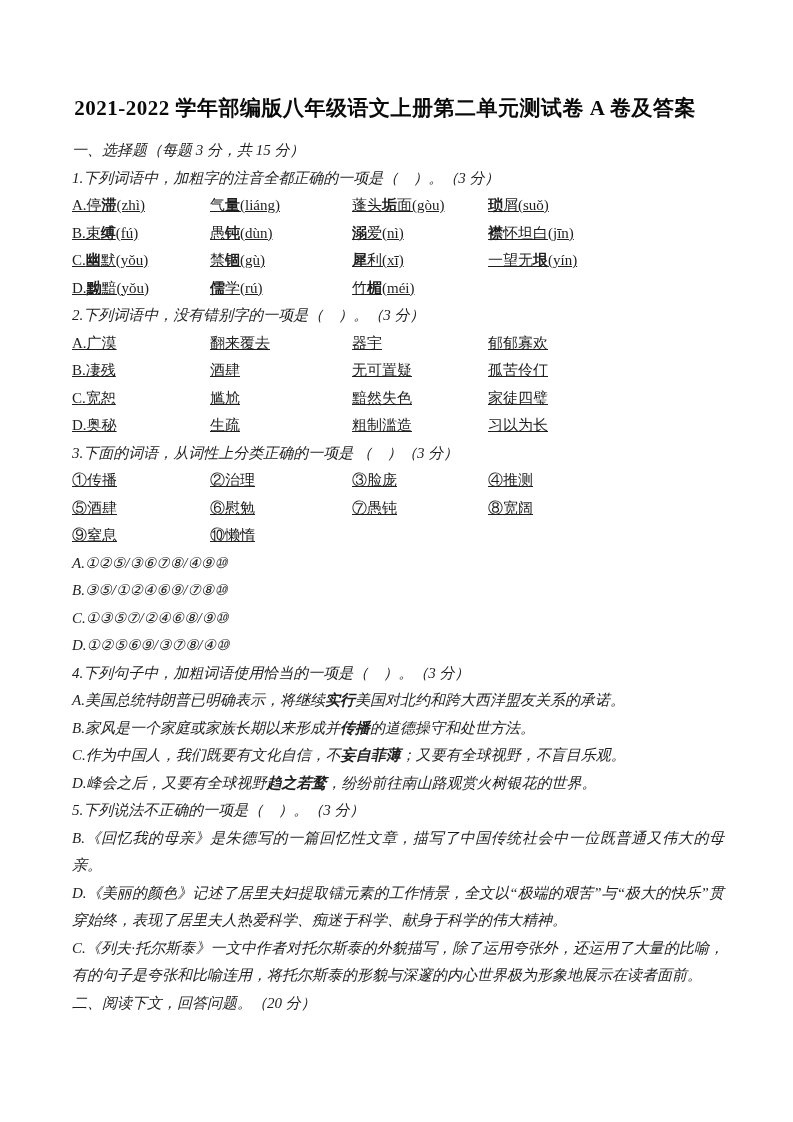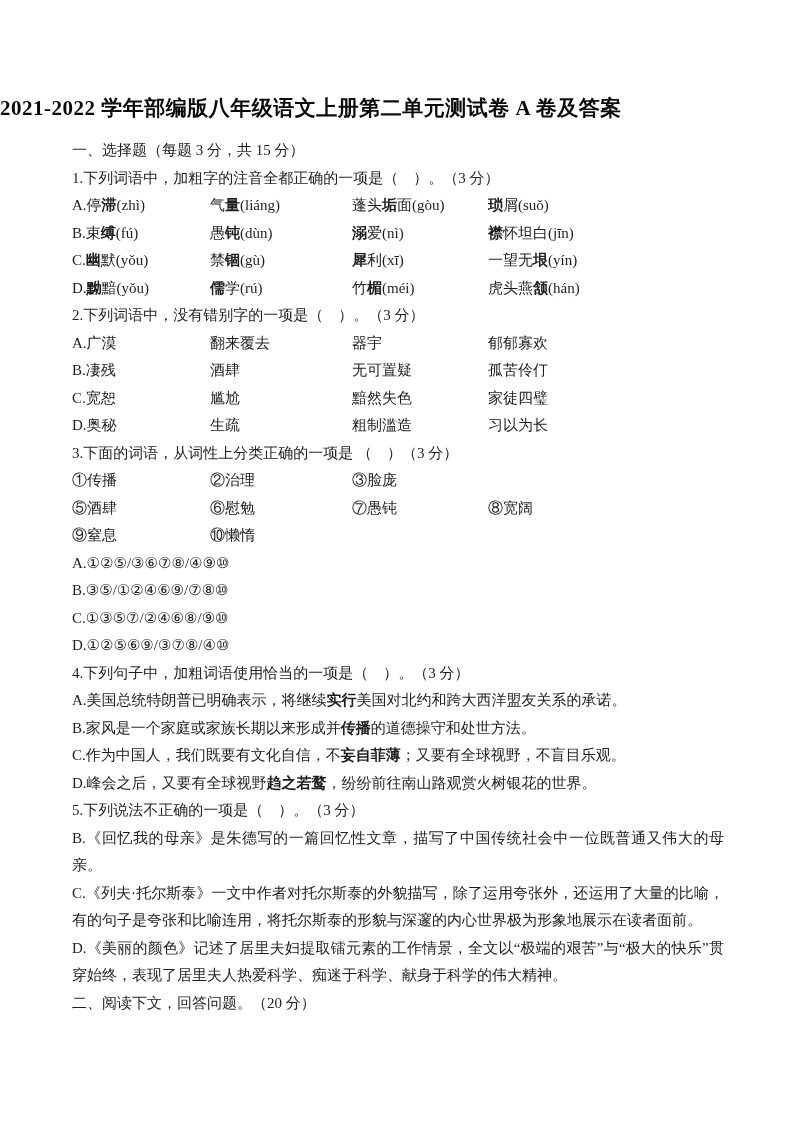--- a/index.html
+++ b/index.html
@@ -19,44 +19,46 @@
     width: 793px;
     height: 1122px;
     background: #ffffff;
   }
   .doc-title {
     position: absolute;
     top: 94px;
     left: 0;
     width: 696px;
     margin: 0;
-    text-align: left;
+    text-align: right;
     font-size: 21px;
     font-weight: 700;
     color: #0a0a0a;
     letter-spacing: 0.5px;
     white-space: nowrap;
   }
   .content {
     position: absolute;
     top: 137px;
     left: 72px;
     width: 652px;
     font-size: 15px;
     line-height: 27.5px;
   }
   .content p {
     margin: 0;
     padding: 0;
+    font-style: italic;
   }
   .just { text-align: justify; }
   .row4 {
     display: grid;
     grid-template-columns: 138px 142px 136px auto;
     line-height: 27.5px;
+    text-decoration: underline;
   }
   .cell { white-space: nowrap; overflow: hidden; }
   .bd { font-weight: 700; }
 </style>
 </head>
 <body>
 
 <div class="page">
 
   <h1 class="doc-title">2021-2022 学年部编版八年级语文上册第二单元测试卷 A 卷及答案</h1>
@@ -81,21 +83,20 @@
     <div class="row4">
       <span class="cell"><span>C.</span><span class="bd">幽</span><span>默(yǒu)</span></span>
       <span class="cell"><span>禁</span><span class="bd">锢</span><span>(gù)</span></span>
       <span class="cell"><span class="bd">犀</span><span>利(xī)</span></span>
       <span class="cell"><span>一望无</span><span class="bd">垠</span><span>(yín)</span></span>
     </div>
     <div class="row4">
       <span class="cell"><span>D.</span><span class="bd">黝</span><span>黯(yǒu)</span></span>
       <span class="cell"><span class="bd">儒</span><span>学(rú)</span></span>
       <span class="cell"><span>竹</span><span class="bd">楣</span><span>(méi)</span></span>
-      <span class="cell"><span>虎头燕</span><span class="bd">颔</span><span>(hán)</span></span>
     </div>
 
     <p>2.下列词语中，没有错别字的一项是（　）。（3 分）</p>
     <div class="row4">
       <span class="cell">A.广漠</span>
       <span class="cell">翻来覆去</span>
       <span class="cell">器宇</span>
       <span class="cell">郁郁寡欢</span>
     </div>
     <div class="row4">
@@ -115,20 +116,21 @@
       <span class="cell">生疏</span>
       <span class="cell">粗制滥造</span>
       <span class="cell">习以为长</span>
     </div>
 
     <p>3.下面的词语，从词性上分类正确的一项是 （　）（3 分）</p>
     <div class="row4">
       <span class="cell">①传播</span>
       <span class="cell">②治理</span>
       <span class="cell">③脸庞</span>
+      <span class="cell">④推测</span>
     </div>
     <div class="row4">
       <span class="cell">⑤酒肆</span>
       <span class="cell">⑥慰勉</span>
       <span class="cell">⑦愚钝</span>
       <span class="cell">⑧宽阔</span>
     </div>
     <div class="row4">
       <span class="cell">⑨窒息</span>
       <span class="cell">⑩懒惰</span>
@@ -141,19 +143,19 @@
     <p>D.①②⑤⑥⑨/③⑦⑧/④⑩</p>
 
     <p>4.下列句子中，加粗词语使用恰当的一项是（　）。（3 分）</p>
     <p class="just"><span>A.美国总统特朗普已明确表示，将继续</span><span class="bd">实行</span><span>美国对北约和跨大西洋盟友关系的承诺。</span></p>
     <p class="just"><span>B.家风是一个家庭或家族长期以来形成并</span><span class="bd">传播</span><span>的道德操守和处世方法。</span></p>
     <p class="just"><span>C.作为中国人，我们既要有文化自信，不</span><span class="bd">妄自菲薄</span><span>；又要有全球视野，不盲目乐观。</span></p>
     <p class="just"><span>D.峰会之后，又要有全球视野</span><span class="bd">趋之若鹜</span><span>，纷纷前往南山路观赏火树银花的世界。</span></p>
 
     <p>5.下列说法不正确的一项是（　）。（3 分）</p>
     <p class="just">B.《回忆我的母亲》是朱德写的一篇回忆性文章，描写了中国传统社会中一位既普通又伟大的母亲。</p>
+    <p class="just">D.《美丽的颜色》记述了居里夫妇提取镭元素的工作情景，全文以“极端的艰苦”与“极大的快乐”贯穿始终，表现了居里夫人热爱科学、痴迷于科学、献身于科学的伟大精神。</p>
     <p class="just">C.《列夫·托尔斯泰》一文中作者对托尔斯泰的外貌描写，除了运用夸张外，还运用了大量的比喻，有的句子是夸张和比喻连用，将托尔斯泰的形貌与深邃的内心世界极为形象地展示在读者面前。</p>
-    <p class="just">D.《美丽的颜色》记述了居里夫妇提取镭元素的工作情景，全文以“极端的艰苦”与“极大的快乐”贯穿始终，表现了居里夫人热爱科学、痴迷于科学、献身于科学的伟大精神。</p>
 
     <p>二、阅读下文，回答问题。（20 分）</p>
 
   </div>
 </div>
 
 </body></html>

